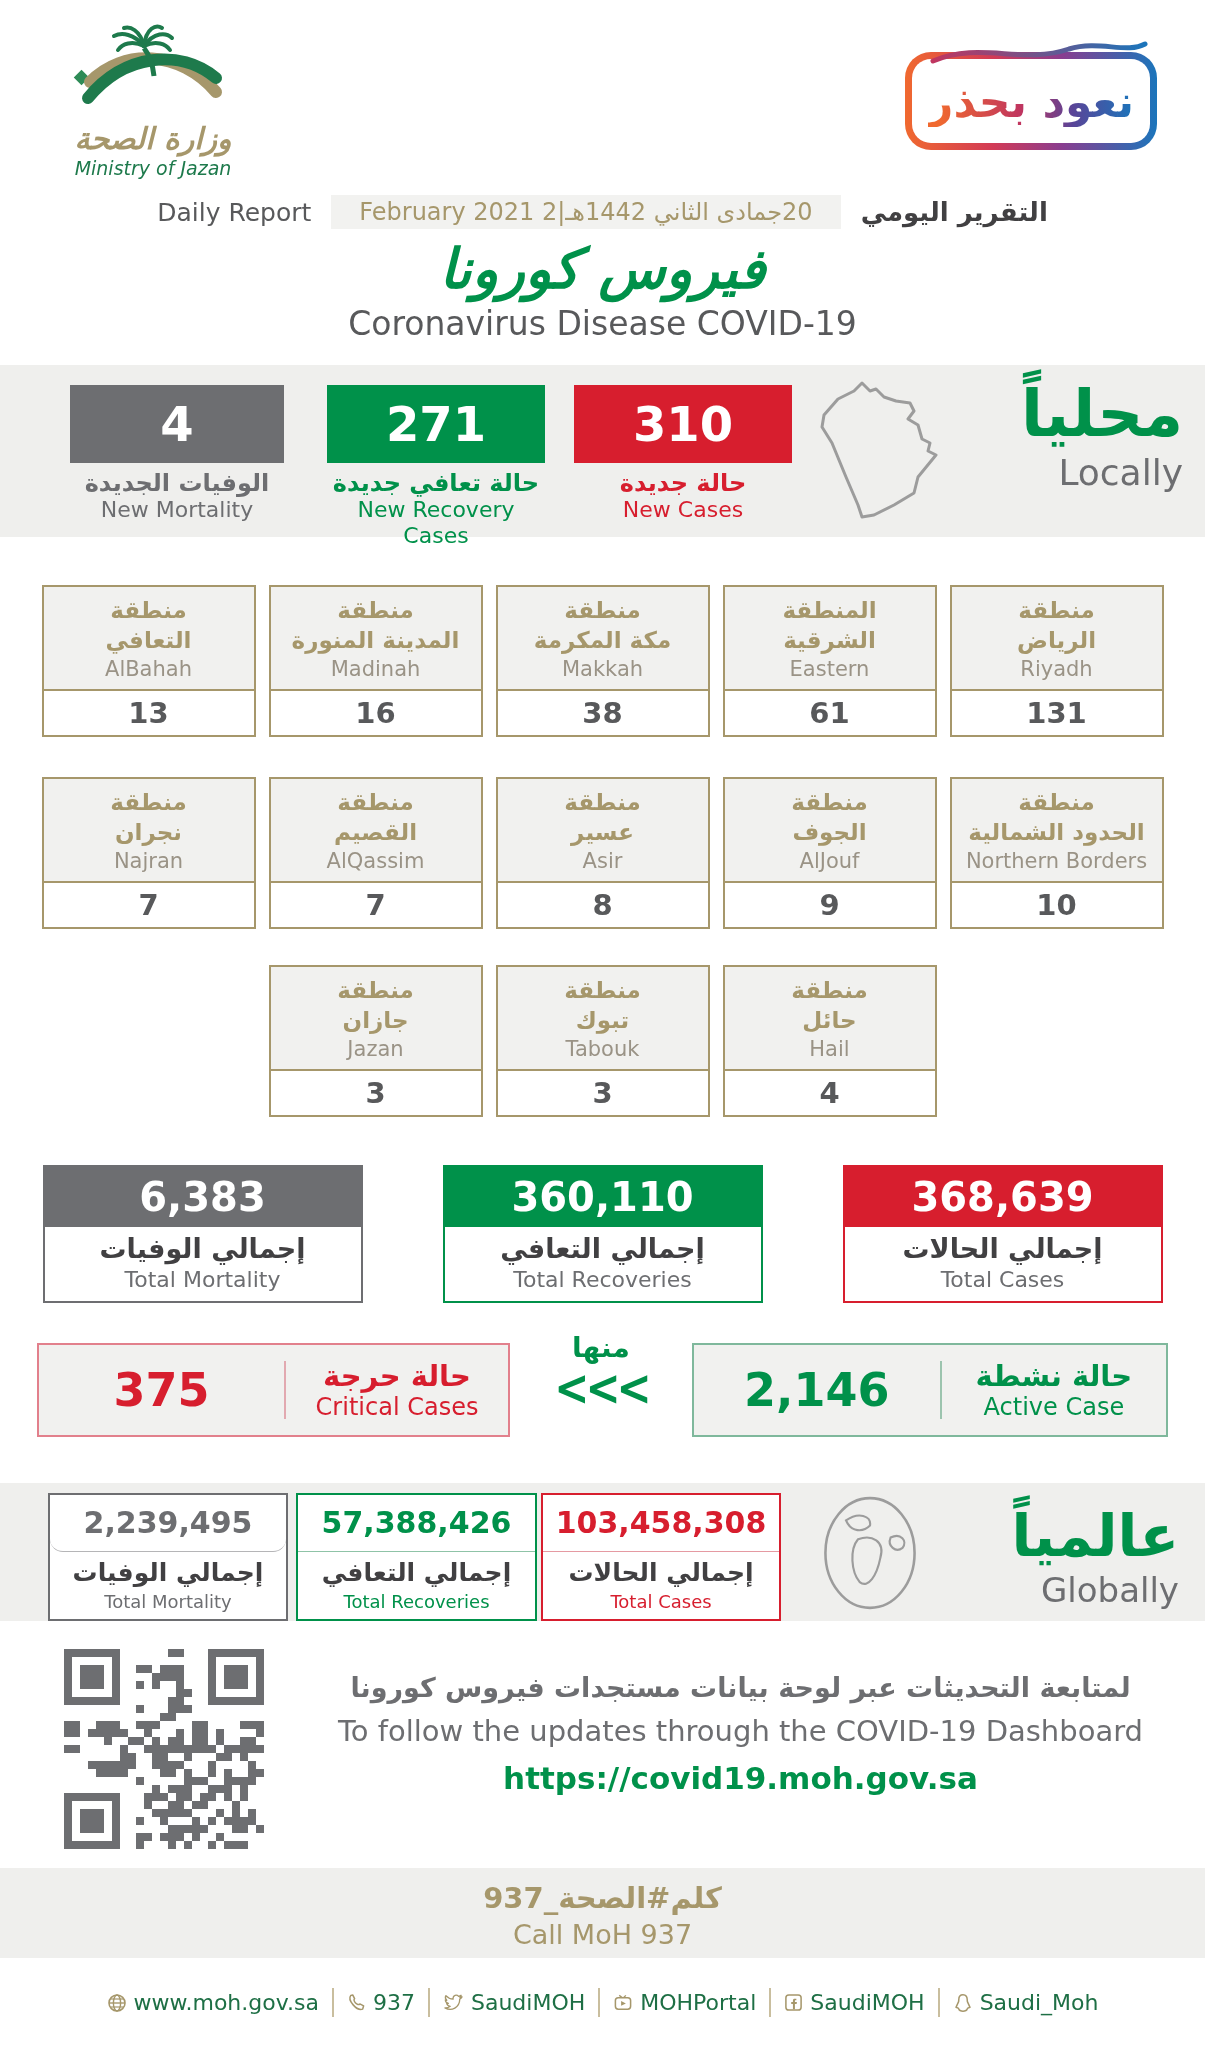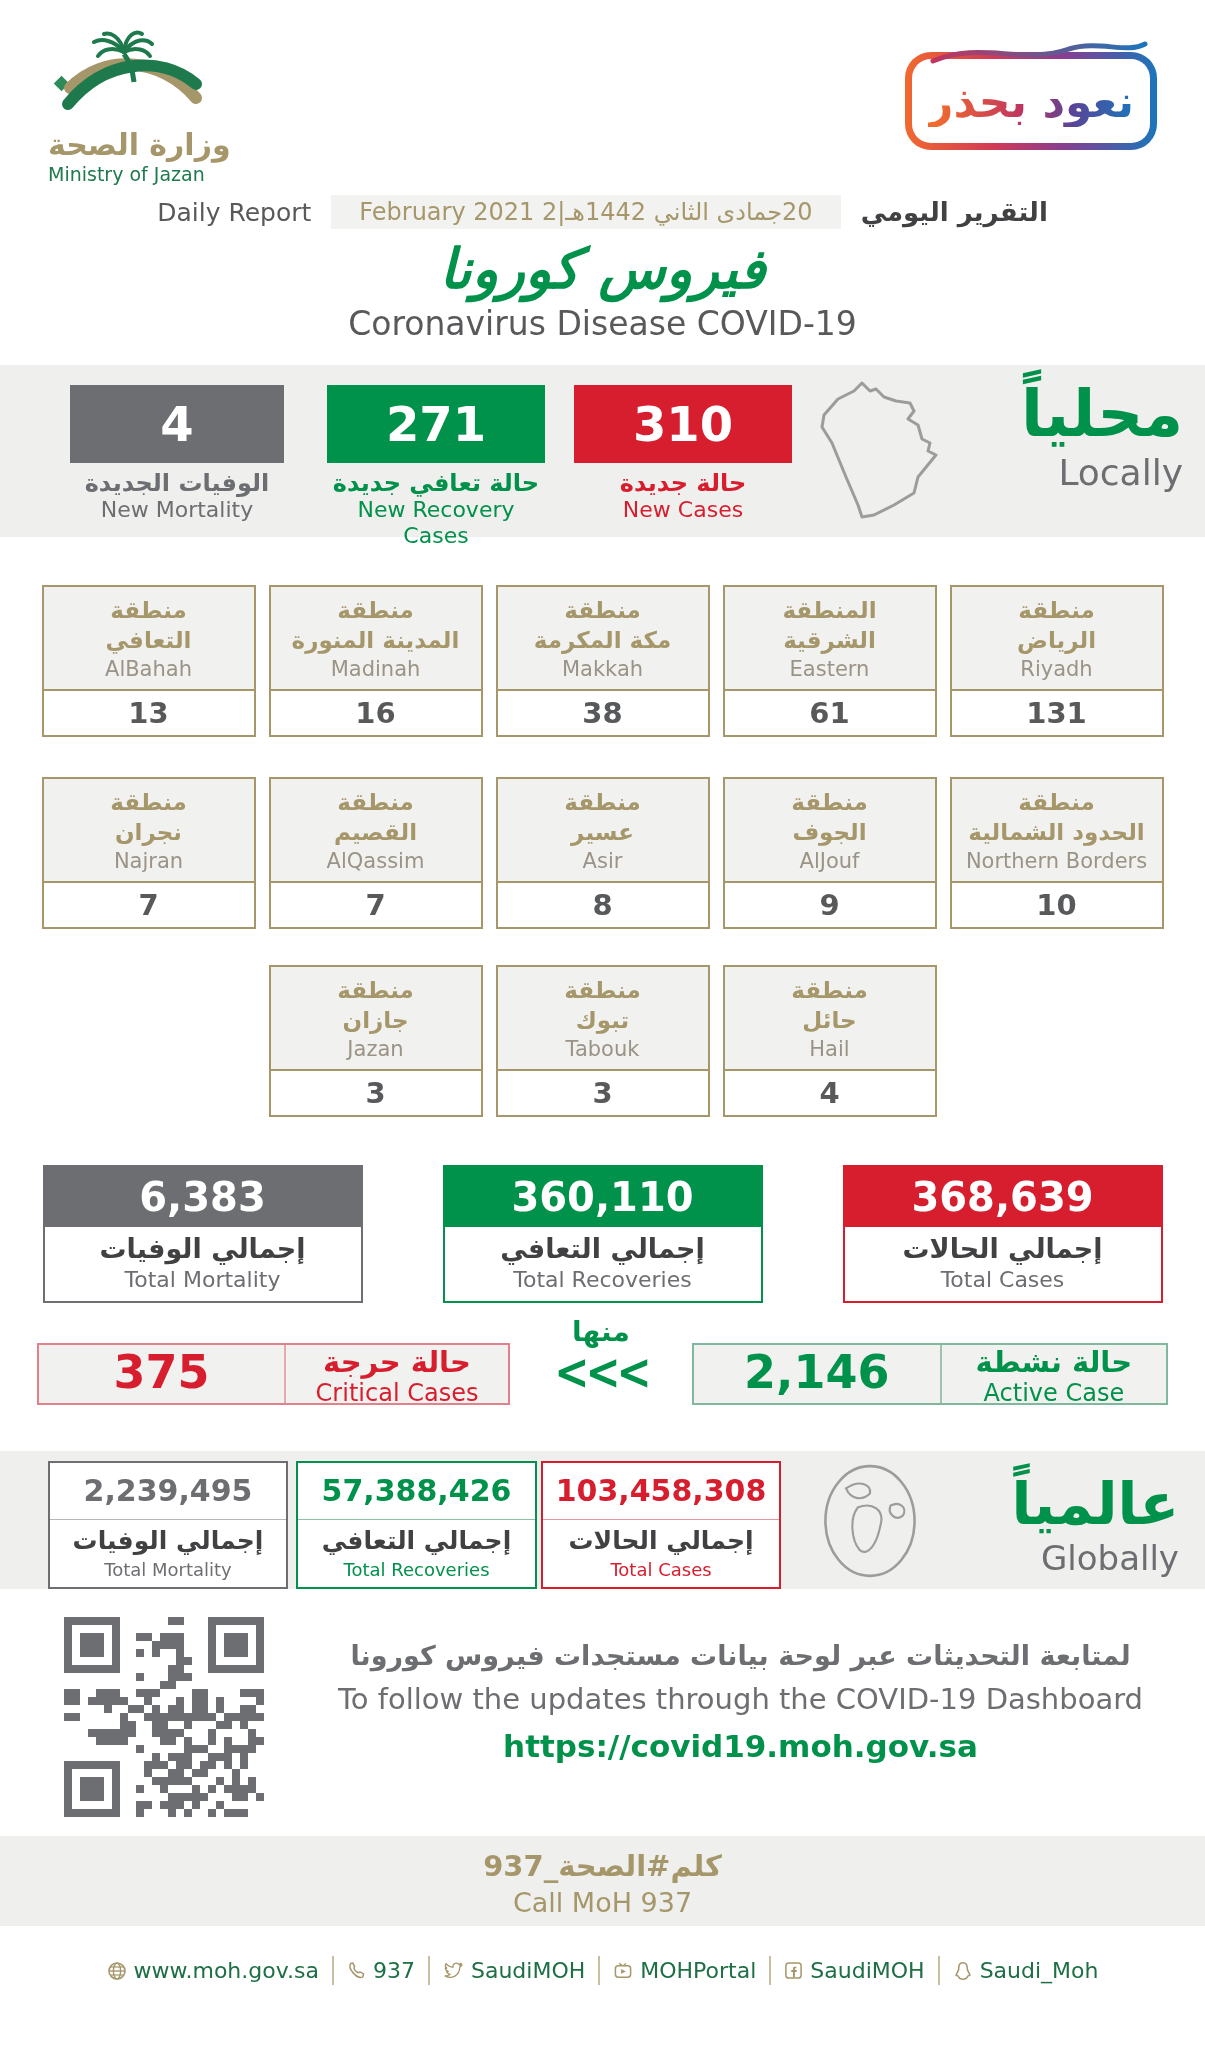--- a/index.html
+++ b/index.html
@@ -5,21 +5,21 @@
   :root{
     --green:#00914A; --red:#D71E2E; --gray:#6D6E71; --dark:#4D4D4F;
     --tan:#A6976B; --tan-light:#9A9386; --band:#EFEFED; --cardhead:#F1F1EF;
   }
   *{box-sizing:border-box;margin:0;padding:0;}
   body{width:1205px;background:#fff;font-family:"DejaVu Sans",sans-serif;color:var(--dark);}
   .page{width:1205px;height:2048px;position:relative;overflow:hidden;background:#fff;}
 
   
   .top{position:relative;height:185px;}
-  .logo{position:absolute;left:48px;top:28px;width:210px;text-align:left;}
+  .logo{position:absolute;left:48px;top:22px;width:210px;text-align:center;font-style:italic;}
   .logo-ar{color:var(--tan);font-size:30px;font-weight:bold;line-height:34px;}
   .logo-en{color:#1E7A4C;font-size:19px;line-height:24px;}
   .badge{position:absolute;right:48px;top:52px;width:252px;height:98px;border-radius:26px;
          background:linear-gradient(90deg,#F0692F 0%,#D23A56 35%,#8A3D8F 62%,#1B75BB 100%);
          padding:7px;}
   .badge-inner{width:100%;height:100%;background:#fff;border-radius:19px;display:flex;align-items:center;justify-content:center;}
   .badge-text{font-size:44px;font-weight:bold;
          background:linear-gradient(90deg,#F0692F 5%,#C0355F 45%,#5A4497 70%,#1B75BB 100%);
          -webkit-background-clip:text;background-clip:text;color:transparent;}
   .badge-swoosh{position:absolute;top:-13px;left:24px;}
@@ -65,21 +65,21 @@
   .total-box{width:320px;border:2px solid;}
   .total-box.g{border-color:var(--gray);} .total-box.gr{border-color:var(--green);} .total-box.rd{border-color:var(--red);}
   .total-head{height:60px;display:flex;align-items:center;justify-content:center;color:#fff;font-size:40px;font-weight:bold;}
   .total-box.g .total-head{background:var(--gray);} .total-box.gr .total-head{background:var(--green);} .total-box.rd .total-head{background:var(--red);}
   .total-body{background:#fff;text-align:center;padding:5px 0 7px;}
   .total-ar{color:#414042;font-size:27px;font-weight:bold;line-height:34px;}
   .total-en{color:var(--gray);font-size:22px;line-height:28px;}
 
   
   .ca-row{display:flex;justify-content:center;align-items:center;gap:44px;margin-top:40px;}
-  .ca-box{height:62px;background:var(--cardhead);display:flex;border:2px solid;}
+  .ca-box{height:94px;background:var(--cardhead);display:flex;align-items:center;border:2px solid;}
   .ca-box.crit{width:473px;border-color:#E2808C;}
   .ca-box.act{width:476px;border-color:#7FB89C;}
   .ca-val{flex:1.1;text-align:center;font-size:46px;font-weight:bold;}
   .ca-div{width:2px;height:58px;}
   .ca-labels{flex:1;text-align:center;}
   .ca-ar{font-size:29px;font-weight:bold;line-height:34px;}
   .ca-en{font-size:24px;line-height:28px;}
   .crit .ca-val,.crit .ca-ar,.crit .ca-en{color:var(--red);}
   .crit .ca-div{background:#E2A9B0;}
   .act .ca-val,.act .ca-ar,.act .ca-en{color:var(--green);}
@@ -88,21 +88,21 @@
   .ca-menha{color:var(--green);font-size:28px;font-weight:bold;line-height:34px;}
   .ca-chev{color:var(--green);font-size:42px;font-weight:bold;letter-spacing:-4px;line-height:46px;transform:scaleY(1.2);}
 
   
   .global-band{position:relative;margin-top:46px;height:138px;background:var(--band);}
   .gb{position:absolute;top:10px;background:#fff;border:2px solid;text-align:center;}
   .gb.g{left:48px;width:240px;border-color:var(--gray);}
   .gb.gr{left:296px;width:241px;border-color:var(--green);}
   .gb.rd{left:541px;width:240px;border-color:var(--red);}
   .gb-num{font-size:30px;font-weight:bold;line-height:56px;border-bottom:1px solid;}
-  .gb.g .gb-num{color:var(--gray);border-color:#B5B5B7;}
+  .gb.g .gb-num{color:var(--gray);border-color:#B5B5B7;border-radius:13px;}
   .gb.gr .gb-num{color:var(--green);border-color:#8FC3A7;}
   .gb.rd .gb-num{color:var(--red);border-color:#E59AA2;}
   .gb-ar{color:#414042;font-size:25px;font-weight:bold;line-height:32px;padding-top:5px;}
   .gb-en{font-size:18px;line-height:26px;padding-bottom:4px;}
   .gb.g .gb-en{color:var(--gray);} .gb.gr .gb-en{color:var(--green);} .gb.rd .gb-en{color:var(--red);}
   .globe-svg{position:absolute;left:812px;top:10px;}
   .glob-head{position:absolute;right:26px;top:20px;text-align:right;}
   .glob-head .h-ar{color:var(--green);font-size:58px;font-weight:bold;line-height:66px;}
   .glob-head .h-en{color:var(--gray);font-size:34px;line-height:42px;}
 

